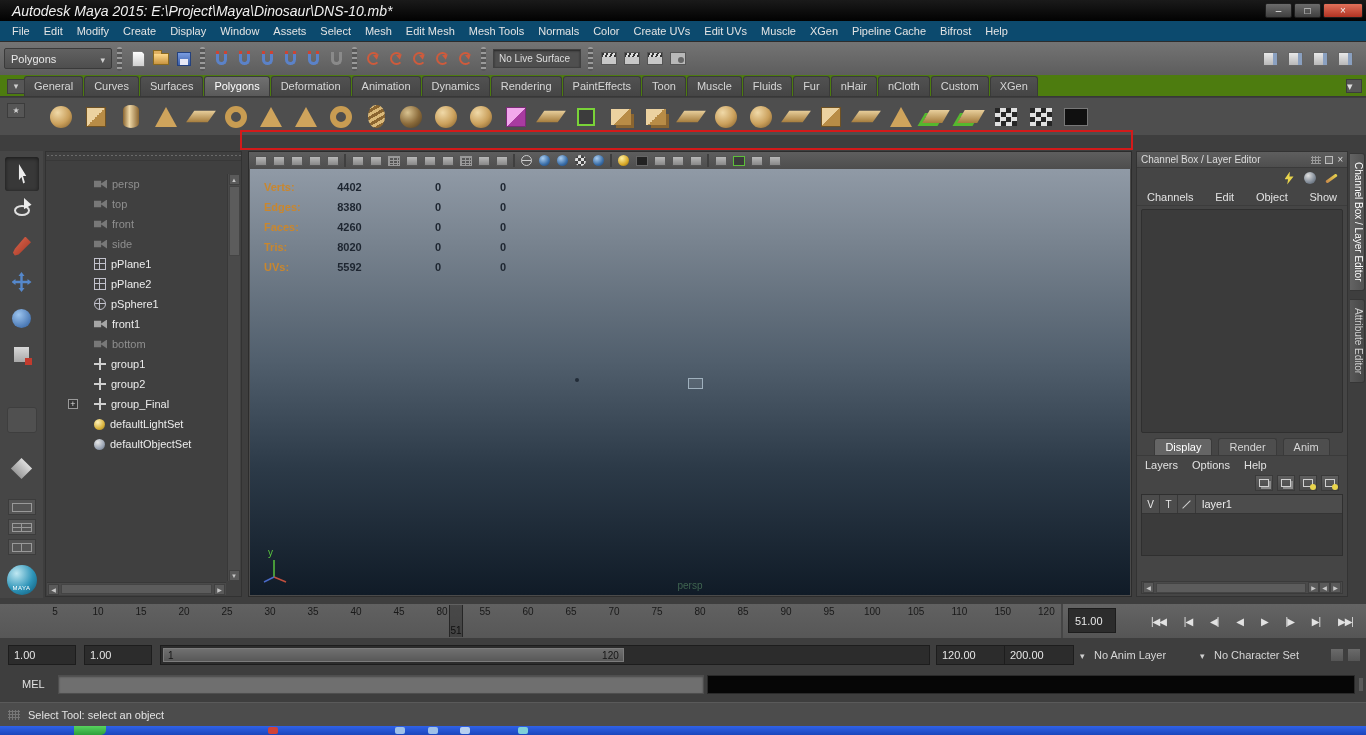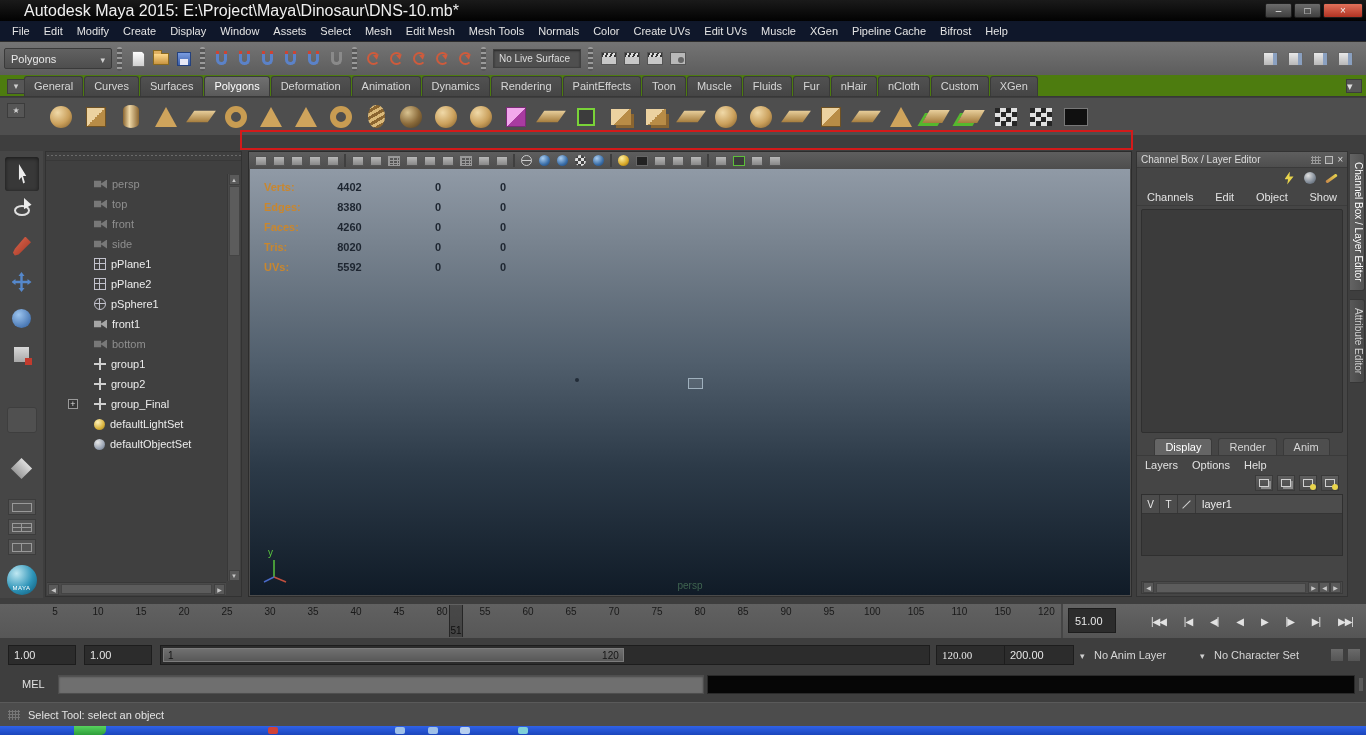--- a/index.html
+++ b/index.html
@@ -2,27 +2,27 @@
 <html><head>
 <meta charset="utf-8">
 <style>
   * { margin:0; padding:0; box-sizing:border-box; }
   html,body { width:1366px; height:735px; overflow:hidden; }
   body { position:relative; background:#3e3e3e; font-family:"Liberation Sans",sans-serif; font-size:11px; color:#ddd; }
   i { display:block; }
 
   
   .titlebar { position:absolute; left:0; top:0; width:1366px; height:21px; background:linear-gradient(#1a1a1a,#020202); display:flex; align-items:center; }
-  .title-text { padding-left:24px; font-size:16px; color:#f0f0f0; }
+  .title-text { padding-left:12px; font-size:14px; color:#f0f0f0;font-style:italic; }
   .winbtns { margin-left:auto; display:flex; padding-right:3px; }
   .winbtn { width:27px; height:15px; margin-left:2px; background:linear-gradient(#6b6b6b,#3f3f3f); border:1px solid #1e1e1e; border-radius:2px; color:#eee; font-size:10px; line-height:13px; text-align:center; }
   .winbtn.close { background:linear-gradient(#e2715a,#b03323); width:40px; }
 
   
-  .menubar { position:absolute; left:0; top:21px; width:1366px; height:21px; background:#0f172a; border-bottom:1px solid #2d2d2d; display:flex; align-items:center; padding-left:5px; }
+  .menubar { position:absolute; left:0; top:21px; width:1366px; height:21px; background:#0c4a6e; border-bottom:1px solid #2d2d2d; display:flex; align-items:center; padding-left:5px; }
   .menu-item { padding:0 7px; font-size:11px; color:#e4e4e4; white-space:nowrap; }
 
   
   .statusline { position:absolute; left:0; top:42px; width:1366px; height:33px; background:linear-gradient(#747474,#5d5d5d); display:flex; align-items:center; padding:0 4px; }
   .mode-dd { width:108px; height:21px; background:linear-gradient(#616161,#4e4e4e); border:1px solid #3a3a3a; border-radius:2px; display:flex; align-items:center; justify-content:space-between; padding:0 6px; color:#e8e8e8; }
   .dd-caret::after { content:"▾"; font-size:9px; color:#cfcfcf; }
   .sl-sep { width:5px; height:24px; margin:0 5px; background:repeating-linear-gradient(#9a9a9a 0 2px,#565656 2px 5px); border-radius:2px; }
   .sl-group { display:flex; align-items:center; gap:1px; }
   .sl-icon { width:22px; height:24px; display:flex; align-items:center; justify-content:center; }
   [data-kind="file-new"] { width:13px; height:16px; background:linear-gradient(#fdfdfd,#cfcfcf); border:1px solid #7a7a7a; clip-path:polygon(0 0,70% 0,100% 25%,100% 100%,0 100%); }
@@ -197,21 +197,21 @@
   .current-time { position:absolute; left:1068px; top:4px; width:48px; height:25px; background:#2c2c2c; border:1px solid #1d1d1d; color:#e8e8e8; font-size:11px; display:flex; align-items:center; padding-left:6px; }
   .playback { position:absolute; left:1138px; top:0; width:228px; height:34px; display:flex; align-items:center; justify-content:space-around; padding:0 4px; }
   .pb-btn { background:none; border:none; color:#e2e2e2; font-size:10px; padding:0; letter-spacing:-1px; font-family:inherit; }
 
   
   .rangerow { position:absolute; left:0; top:645px; width:1366px; height:22px; }
   .num-field { position:absolute; height:20px; background:#2c2c2c; border:1px solid #1d1d1d; color:#e6e6e6; font-size:11px; display:flex; align-items:center; padding-left:5px; }
   #f-anim-start { left:8px; width:68px; } #f-play-start { left:84px; width:68px; }
   .range-track { position:absolute; left:160px; width:770px; height:20px; background:#2c2c2c; border:1px solid #1d1d1d; }
   .range-inner { position:absolute; left:2px; top:2px; bottom:2px; width:60%; background:linear-gradient(#707070,#585858); border:1px solid #7c7c7c; display:flex; align-items:center; justify-content:space-between; padding:0 4px; font-size:10px; color:#151515; }
-  #f-play-end { left:936px; width:75px;font-family:Liberation Serif, serif; } #f-anim-end { left:1004px; width:70px; }
+  #f-play-end { left:936px; width:75px; } #f-anim-end { left:1004px; width:70px; }
   .rs-caret { position:absolute; top:6px; color:#cfcfcf; font-size:9px; }
   .rs-caret::after { content:"▾"; }
   #caret1 { left:1080px; } #caret2 { left:1200px; }
   .rs-label { position:absolute; top:4px; font-size:11px; color:#d6d6d6; }
   #anim-layer { left:1094px; } #char-set { left:1214px; }
   .rs-icons { position:absolute; left:1330px; top:3px; display:flex; gap:3px; }
   .rs-icon { width:14px; height:14px; background:linear-gradient(#6a6a6a,#555); border:1px solid #3e3e3e; }
 
   
   .melrow { position:absolute; left:0; top:674px; width:1366px; height:21px; }

